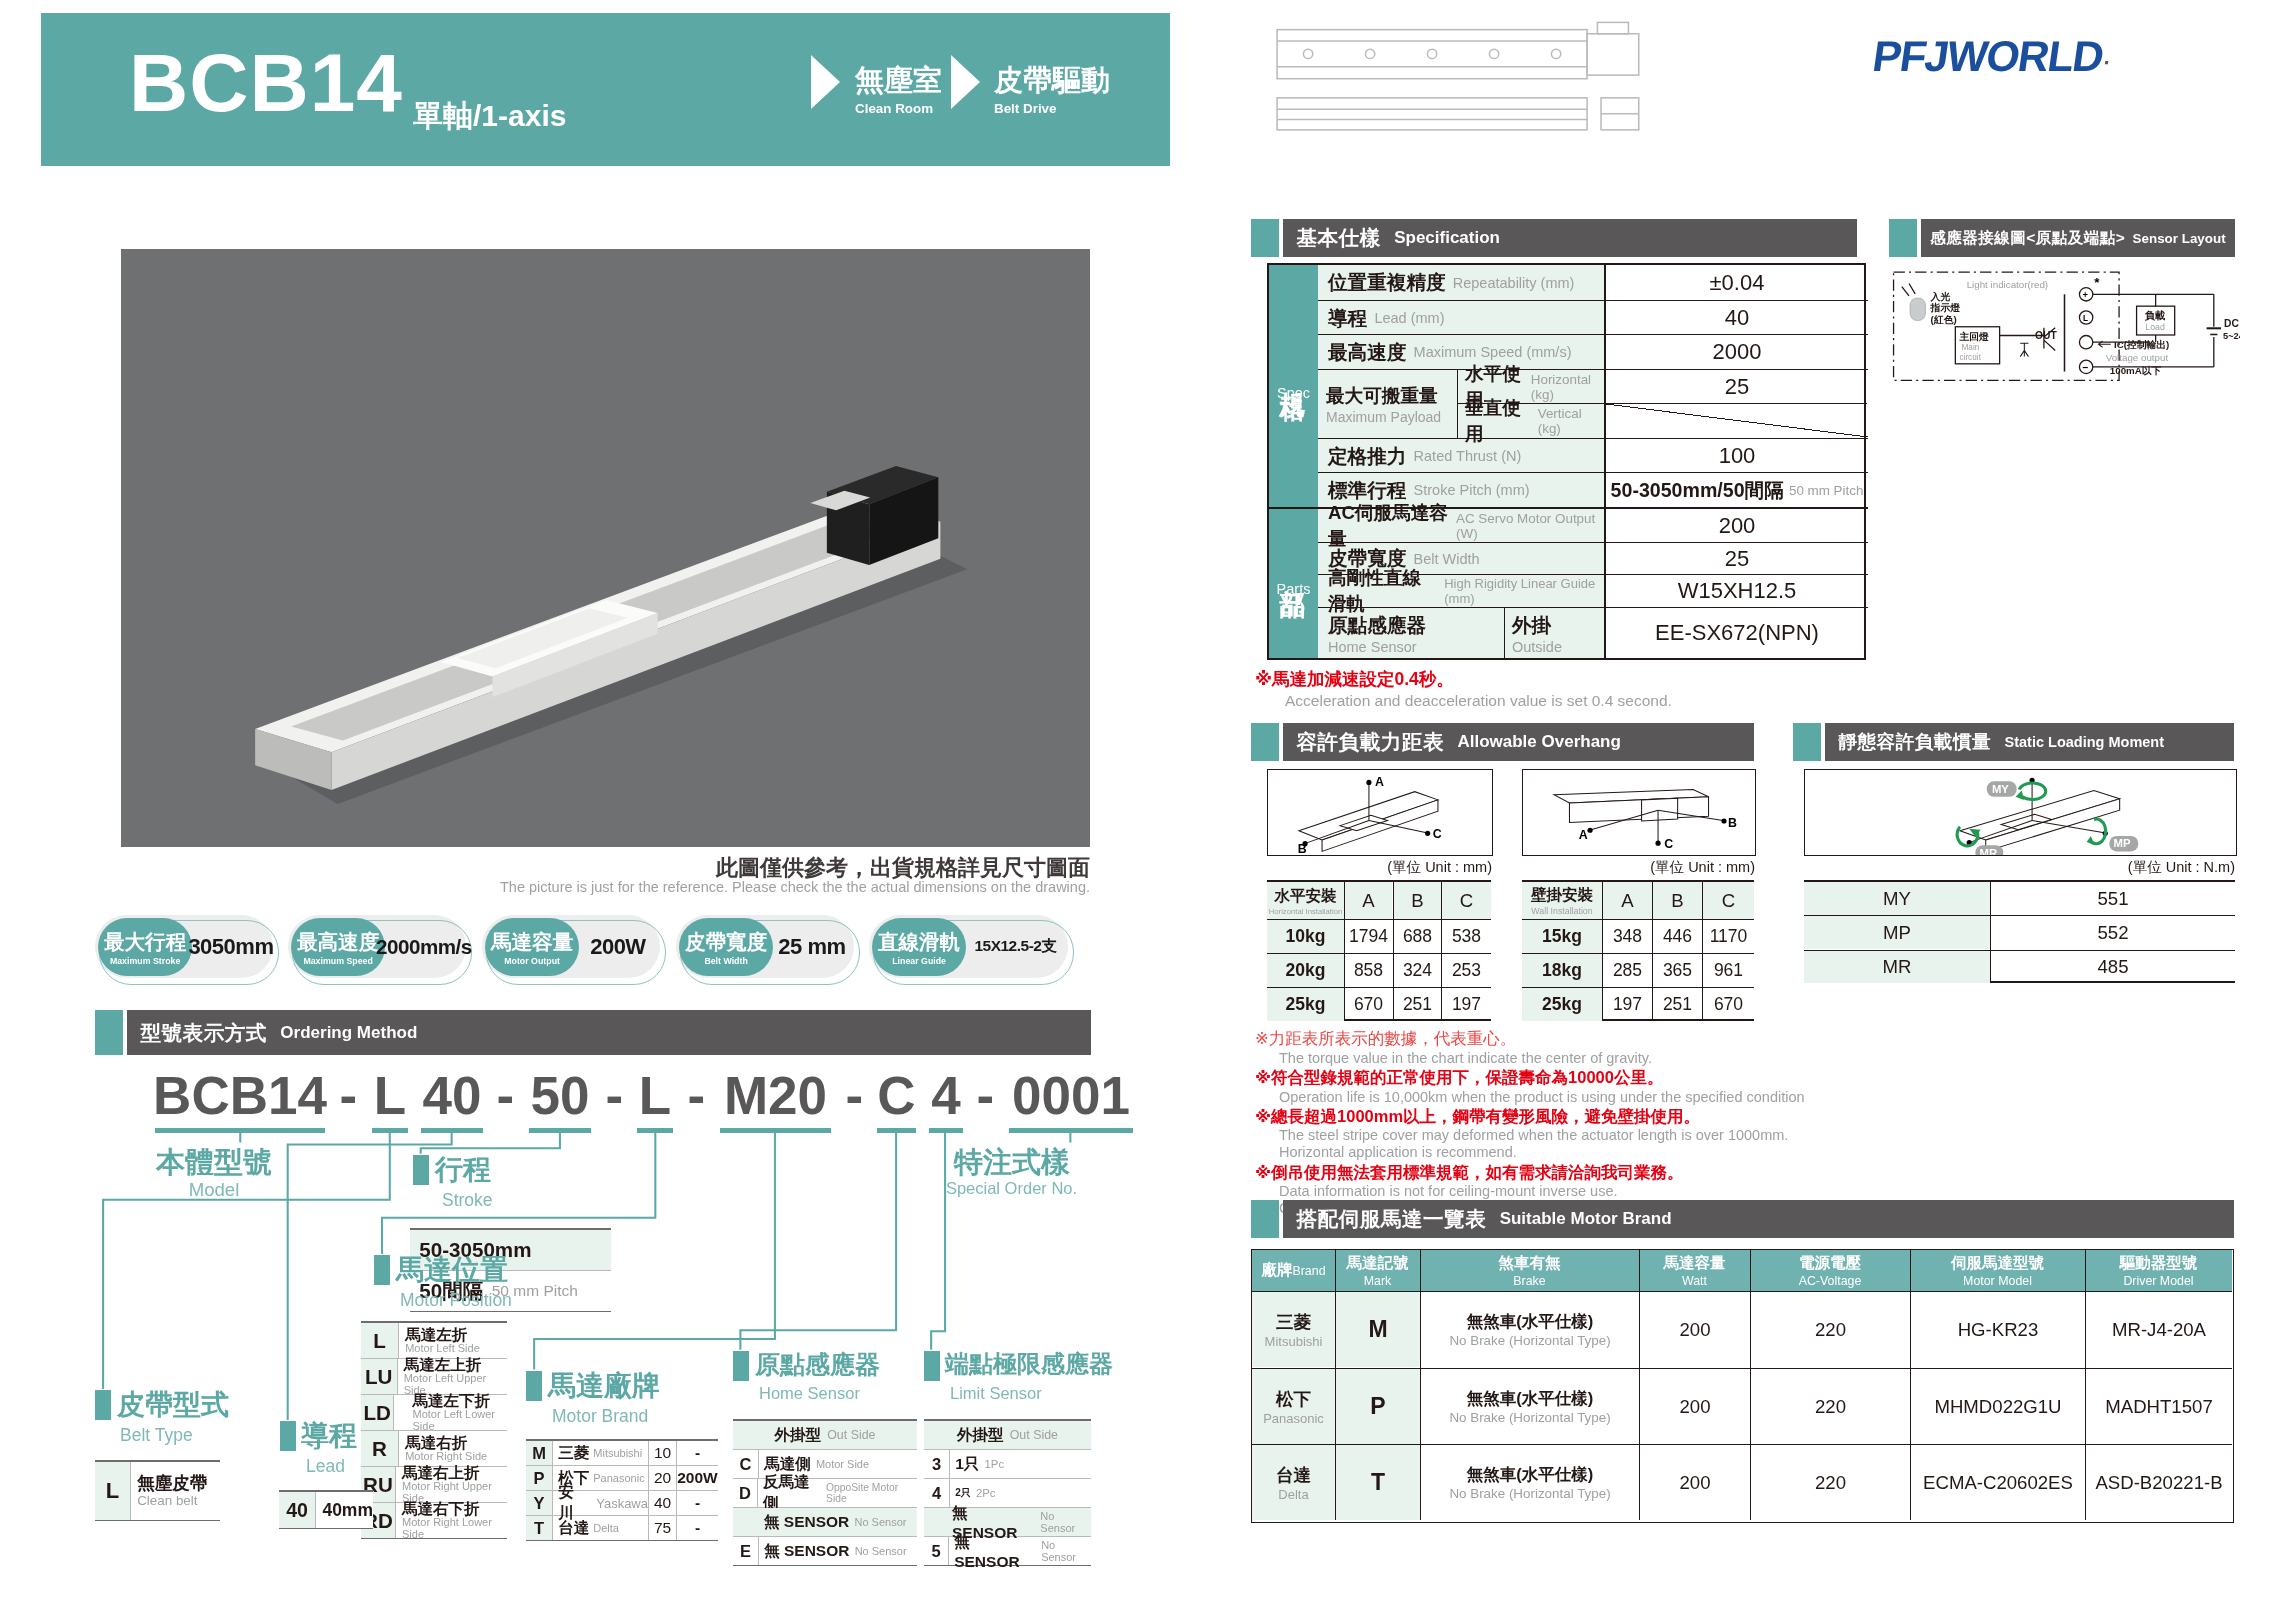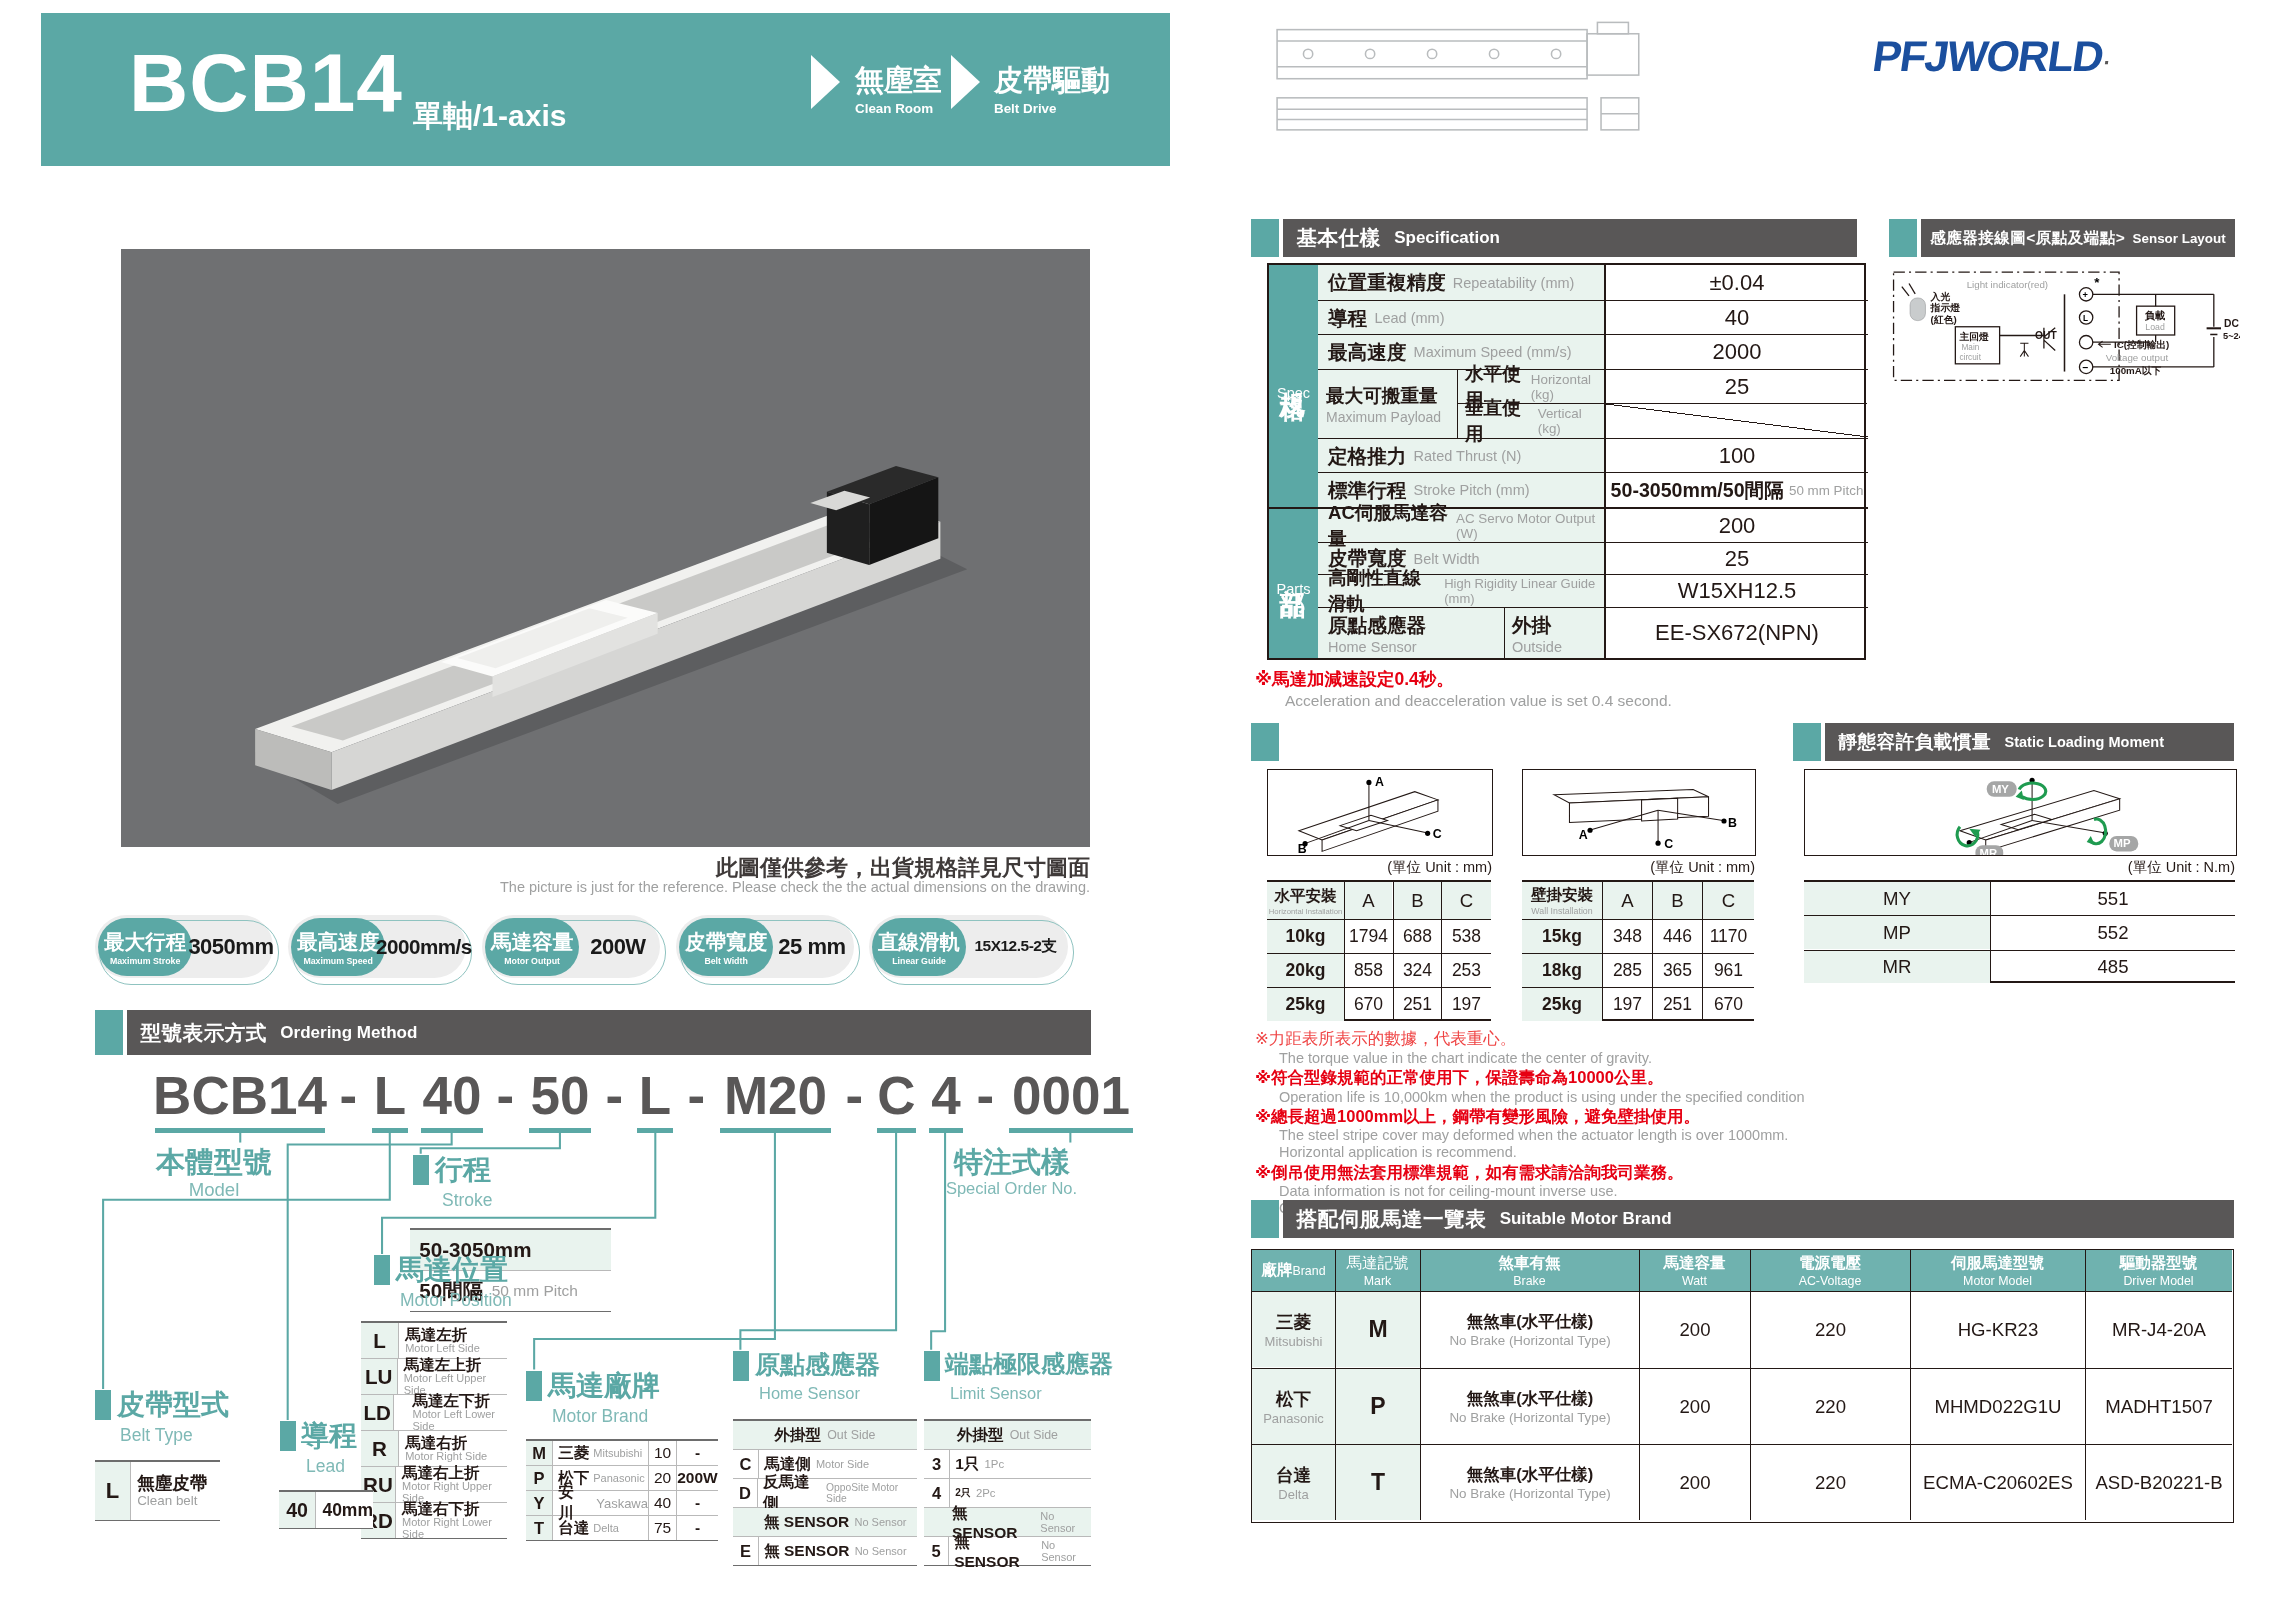--- a/index.html
+++ b/index.html
@@ -511,20 +511,24 @@
     <line x1="623" y1="133" x2="637" y2="133" stroke="#231815" stroke-width="3"></line>
     <text x="650" y="118" font-size="20" font-weight="bold" fill="#231815">DC</text>
     <text x="648" y="142" font-size="18" font-weight="bold" fill="#231815">5~24V</text>
     <path d="M430,152 l-22,0 m6,-6 l-8,6 l8,6" stroke="#231815" stroke-width="2" fill="none"></path>
     <text x="436" y="160" font-size="19" font-weight="bold" fill="#231815">IC(控制輸出)</text>
     <text x="420" y="185" font-size="19" fill="#9fa0a0">Voltage output</text>
     <text x="428" y="210" font-size="19" font-weight="bold" fill="#231815">100mA以下</text>
   </svg>
 
   <div class="abs tealsq" style="left:1251px;top:723px;width:28px;height:38px"></div>
+  <div class="secbar" style="left:1283px;top:723px;width:471px;height:38px">
+    <span class="z">容許負載力距表</span>
+    <span class="e">Allowable Overhang</span>
+  </div>
 
   <div class="abs" style="left:1267px;top:769px;width:224px;height:85px;border:1.5px solid #231815">
     <svg width="224" height="85" viewBox="0 0 435 165">
       <polygon points="60,118 285,42 330,58 105,136" fill="#fff" stroke="#231815" stroke-width="2"></polygon>
       <polygon points="105,136 330,58 330,80 105,158" fill="#fff" stroke="#231815" stroke-width="2"></polygon>
       <polygon points="140,108 200,88 232,98 172,118" fill="#fff" stroke="#231815" stroke-width="2"></polygon>
       <line x1="196" y1="98" x2="196" y2="26" stroke="#231815" stroke-width="2"></line>
         <circle cx="196" cy="24" r="5"></circle>
       <text x="208" y="32" font-size="24" font-weight="bold">A</text>
       <line x1="196" y1="98" x2="308" y2="122" stroke="#231815" stroke-width="2"></line>
@@ -674,21 +678,21 @@
     <span class="e">Suitable Motor Brand</span>
   </div>
   <div class="abs" style="left:1251px;top:1249px;width:983px;height:274px;border:1.5px solid #231815;box-sizing:border-box">
 
     <div class="abs" style="left:0;top:0;width:980px;height:41px;background:#6fb2af"></div>
     <div class="cell cc" style="left:0;top:0;width:83px;height:41px;flex-direction:row;color:#fff">
         <span style="font-size:15.5px;font-weight:700">廠牌</span>
         <span style="font-size:12.4px">Brand</span>
       </div>
     <div class="cell cc" style="left:83px;top:0;width:85px;height:41px;flex-direction:column;color:#fff">
-        <span style="font-size:15.5px;font-weight:400">馬達記號</span>
+        <span style="font-size:15.5px;font-weight:700">馬達記號</span>
         <span style="font-size:12.4px">Mark</span>
       </div>
     <div class="cell cc" style="left:168px;top:0;width:219px;height:41px;flex-direction:column;color:#fff">
         <span style="font-size:15.5px;font-weight:700">煞車有無</span>
         <span style="font-size:12.4px">Brake</span>
       </div>
     <div class="cell cc" style="left:387px;top:0;width:111px;height:41px;flex-direction:column;color:#fff">
         <span style="font-size:15.5px;font-weight:700">馬達容量</span>
         <span style="font-size:12.4px">Watt</span>
       </div>

